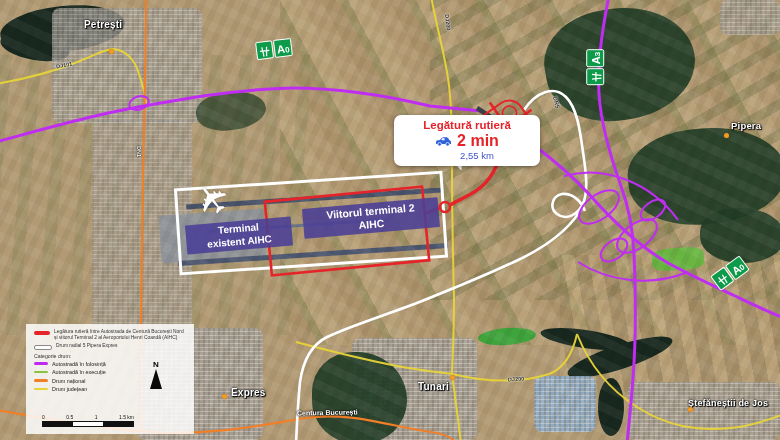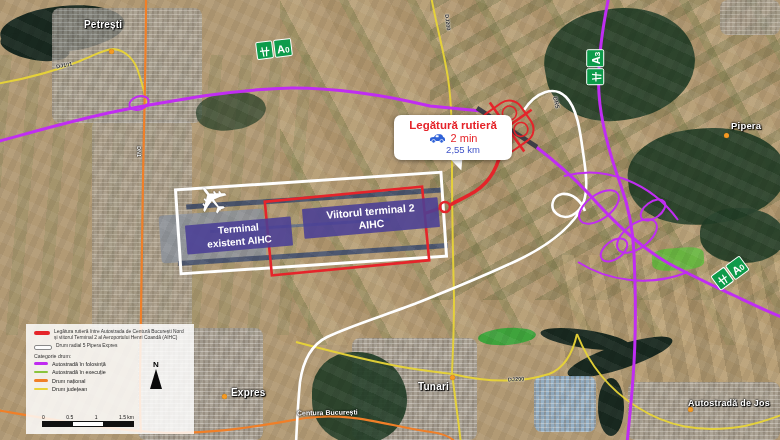--- a/index.html
+++ b/index.html
@@ -35,24 +35,24 @@
   .sign .box{background:#0d9b4a;border:1.2px solid #fff;border-radius:2px;color:#fff;font-weight:700;
         height:15px;display:flex;align-items:flex-end;padding:0 2px 1px;line-height:1;}
   .sign .num{font-size:11px;}
   .sign .sub{font-size:8px;}
   
   .area-label{position:absolute;background:rgba(74,63,150,.88);color:#fff;font-weight:700;
         text-align:center;padding:2px 5px;line-height:1.25;border-radius:1px;}
   .plane{position:absolute;color:#fff;text-shadow:0 0 2px rgba(0,0,0,.35);}
   
   .bubble{position:absolute;left:394px;top:115px;width:106px;background:#fff;border-radius:7px;
-        padding:4px 6px 5px;box-shadow:0 1px 4px rgba(0,0,0,.45);text-align:center;}
+        padding:4px 20px 5px;box-shadow:0 1px 4px rgba(0,0,0,.45);text-align:center;}
   .bubble .t{color:#e5242a;font-weight:800;font-size:11.5px;white-space:nowrap;}
   .bubble .row{display:flex;align-items:center;justify-content:center;gap:5px;margin-top:1px;}
-  .bubble .time{color:#e5242a;font-weight:400;font-size:11px;}
+  .bubble .time{color:#e5242a;font-weight:700;font-size:16px;}
   .bubble .dist{color:#4054c8;font-size:9.5px;margin-left:20px;text-align:center;}
   .tail{position:absolute;left:452px;top:153px;width:0;height:0;border-left:5px solid transparent;
         border-right:11px solid transparent;border-top:17px solid #fff;transform:rotate(-28deg);}
   
   .legend{position:absolute;left:26px;top:324px;width:168px;height:110px;background:rgba(255,255,255,.84);
         padding:5px 8px;box-sizing:border-box;color:#222;}
   .legend .ttl{font-size:9px;font-weight:700;color:#1a1a1a;margin-bottom:3px;}
   .li{display:flex;gap:4px;margin-bottom:1.5px;}
   .sw{flex:0 0 16px;height:4px;border-radius:2px;margin-top:2px;}
   .sw.red{background:#e5242a;}
@@ -177,21 +177,21 @@
   </div>
 
   <div class="town" style="left:84px;top:19px;">Petrești</div>
   <div class="dot" style="left:109px;top:49px;"></div>
   <div class="town" style="left:731px;top:120px;font-size:9.5px;">Pipera</div>
   <div class="dot" style="left:724px;top:133px;"></div>
   <div class="town" style="left:418px;top:364px;margin-top:17px;">Tunari</div>
   <div class="dot" style="left:450px;top:375px;"></div>
   <div class="town" style="left:231px;top:387px;">Expres</div>
   <div class="dot" style="left:222px;top:394px;"></div>
-  <div class="town" style="left:688px;top:398px;font-size:9px;">Autostradă de Jos</div>
+  <div class="town" style="left:688px;top:398px;font-size:9px;">Ștefăneștii de Jos</div>
   <div class="dot" style="left:688px;top:407px;"></div>
 
   <div class="rlab" style="left:56px;top:62px;transform:rotate(-10deg);">DJ101</div>
   <div class="rlab inv" style="left:142px;top:146px;transform:rotate(90deg);transform-origin:left top;">DN1</div>
   <div class="rlab" style="left:450px;top:14px;transform:rotate(84deg);transform-origin:left top;">DJ200</div>
   <div class="rlab" style="left:508px;top:376px;transform:rotate(-3deg);">DJ200</div>
   <div class="rlab" style="left:558px;top:96px;transform:rotate(78deg);transform-origin:left top;font-size:6px;">DR5</div>
   <div class="centura" style="left:297px;top:409px;transform:rotate(-1deg);">Centura București</div>
 
   <div class="sign" style="left:256px;top:40px;transform:rotate(-7deg);">

